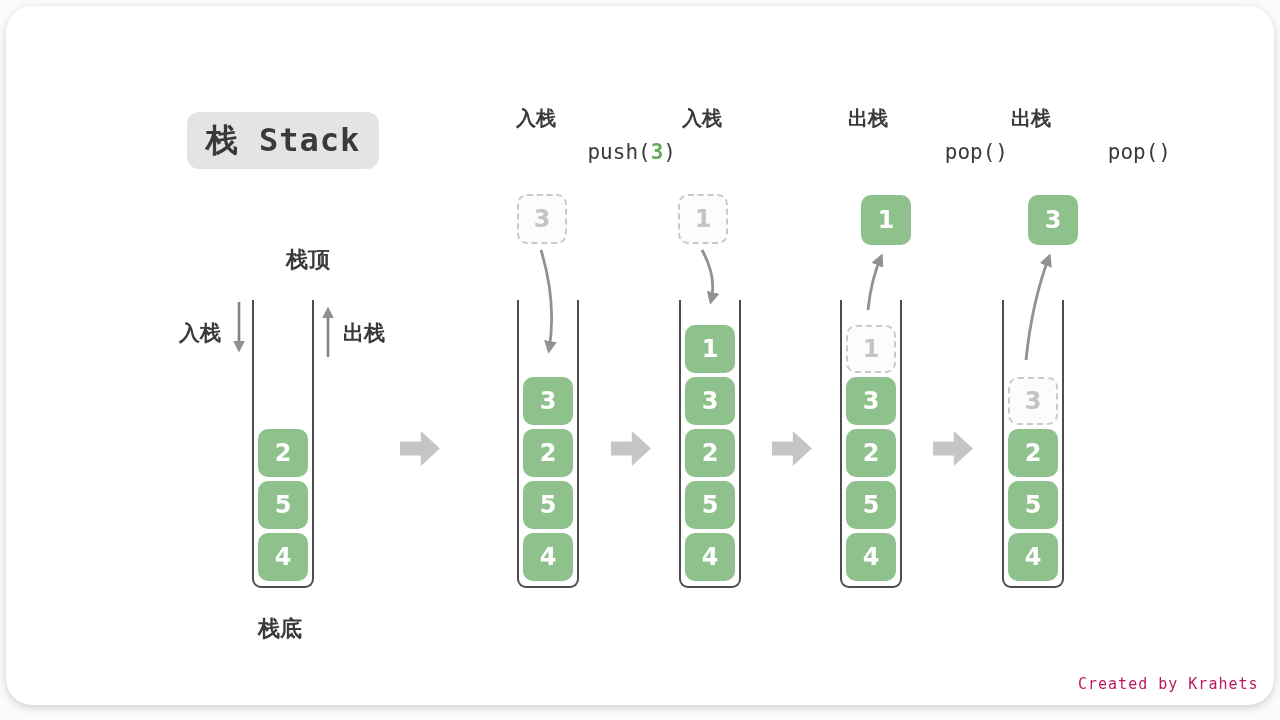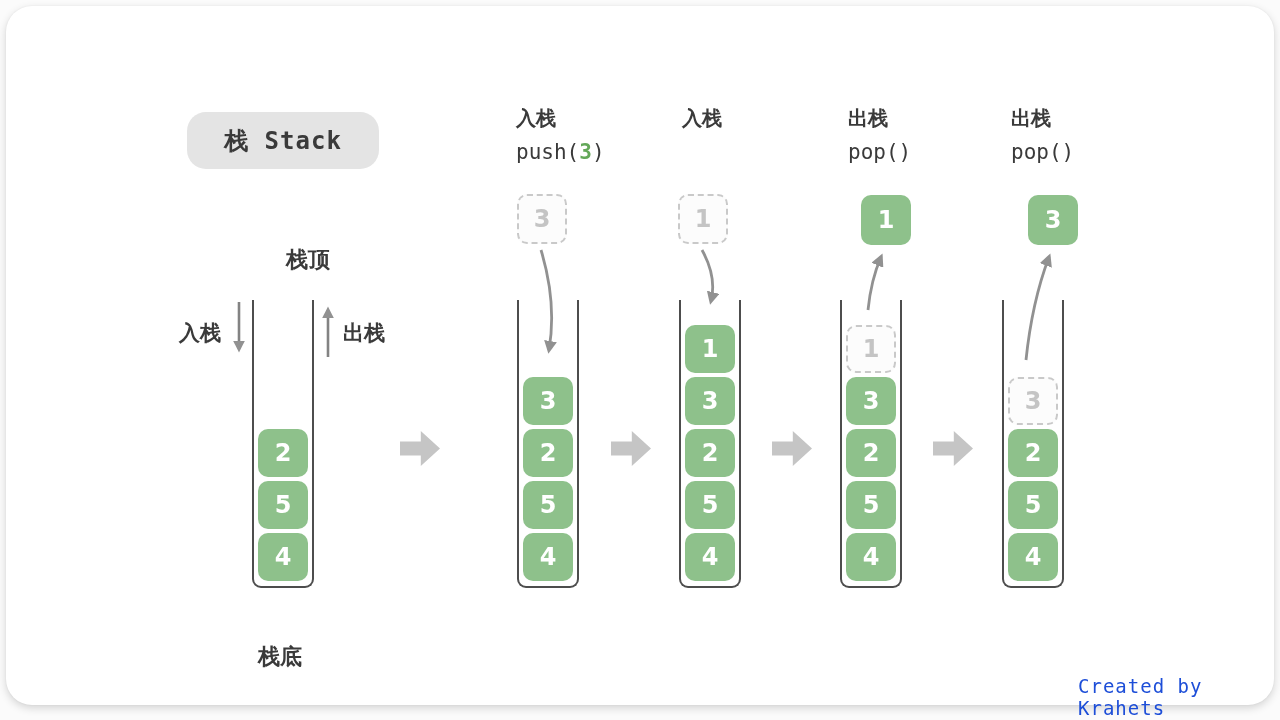--- a/index.html
+++ b/index.html
@@ -20,38 +20,38 @@
     border-radius: 26px;
     box-shadow: 0 3px 9px rgba(0,0,0,0.16), 0 0 2px rgba(0,0,0,0.06);
   }
   .abs { position: absolute; }
 
   
   .title-box {
     left: 187px; top: 112px;
     width: 192px; height: 57px;
     background: #e4e4e4;
-    border-radius: 19px;
+    border-radius: 12px;
     display: flex; align-items: center; justify-content: center;
     font-family: "DejaVu Sans Mono", monospace;
     font-weight: bold;
-    font-size: 24px;
+    font-size: 32px;
     color: #3a3a3a;
     letter-spacing: 1px;
   }
 
   
   .op-label { top: 104px; width: 160px; }
   .op-zh {
     font-size: 20px; font-weight: bold; color: #3a3a3a; line-height: 28px;
   }
   .op-code {
     margin-top: 7px;
     font-family: "DejaVu Sans Mono", monospace;
-    font-size: 21px; color: #3a3a3a; line-height: 26px;
+    font-size: 21px; color: #3a3a3a; line-height: 26px; text-align: right;
   }
   .op-arg { color: #64a859; font-weight: bold; }
 
   
   .side-label {
     font-size: 21px; font-weight: bold; color: #3a3a3a;
   }
 
   
   .stack {
@@ -110,22 +110,22 @@
 
   
   .overlay {
     left: 0; top: 0; width: 1280px; height: 720px;
     pointer-events: none;
   }
 
   .footer {
     left: 1078px; top: 675px;
     font-family: "DejaVu Sans Mono", monospace;
-    font-size: 19px;
-    color: #1d4ed8;
+    font-size: 15px;
+    color: #be185d;
     letter-spacing: 1px;
   }
 </style>
 </head>
 <body>
 
 <div class="card abs"></div>
 
 <div class="title-box abs">栈 Stack</div>
 
@@ -139,21 +139,21 @@
 <div class="op-label abs" style="left:848px">
   <div class="op-zh">出栈</div>
   <div class="op-code"><span>pop(</span><span class="op-arg"></span><span>)</span></div>
 </div>
 <div class="op-label abs" style="left:1011px">
   <div class="op-zh">出栈</div>
   <div class="op-code"><span>pop(</span><span class="op-arg"></span><span>)</span></div>
 </div>
 
 <div class="side-label abs" style="left:260px; top:245px; font-size:22px;margin-left:26px;">栈顶</div>
-<div class="side-label abs" style="left:258px; top:614px; font-size:22px;margin-top:28px;">栈底</div>
+<div class="side-label abs" style="left:258px; top:614px; font-size:22px;">栈底</div>
 <div class="side-label abs" style="left:179px; top:319px;">入栈</div>
 <div class="side-label abs" style="left:343px; top:319px;">出栈</div>
 
 <div class="stack abs" style="left:252px">
     <div class="cell">2</div>
     <div class="cell">5</div>
     <div class="cell">4</div>
   </div>
 <div class="stack abs" style="left:517px">
     <div class="cell">3</div>

